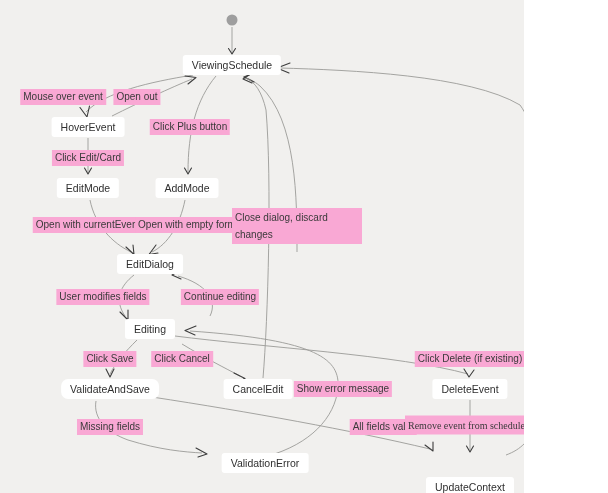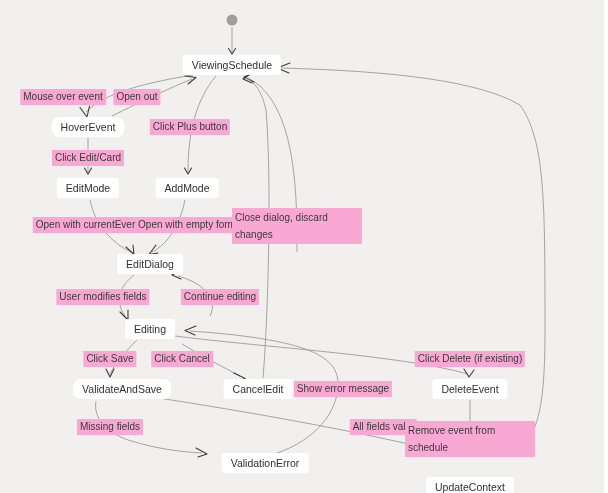--- a/index.html
+++ b/index.html
@@ -2,21 +2,21 @@
 <html><head>
 <meta charset="utf-8">
 <style>
   html, body {
     margin: 0;
     padding: 0;
     background: #ffffff;
   }
   #canvas {
     position: relative;
-    width: 604px;
+    width: 524px;
     height: 493px;
     background: #f1f0ee;
     overflow: hidden;
     font-family: "Liberation Sans", sans-serif;
   }
   #edges {
     position: absolute;
     left: 0;
     top: 0;
     width: 608px;
@@ -172,41 +172,41 @@
 
     <g>
       <path class="edge-path" d="M 263 378 C 268 320 272 180 266 110 C 262 92 255 82 246 78"></path>
       <path class="arrow-head" d="M 252 73 L 243 79 L 252 83"></path>
     </g>
   </svg>
 
   <div class="start-node" style="left:232px; top:20px;"></div>
 
   <div class="node" style="left:232px; top:65px;">ViewingSchedule</div>
-  <div class="node" style="left:88px; top:127px;border-radius:8px;">HoverEvent</div>
+  <div class="node" style="left:88px; top:127px;">HoverEvent</div>
   <div class="node" style="left:88px; top:188px;">EditMode</div>
   <div class="node" style="left:187px; top:188px;">AddMode</div>
   <div class="node" style="left:150px; top:264px;">EditDialog</div>
   <div class="node" style="left:150px; top:329px;">Editing</div>
-  <div class="node" style="left:122px; top:389px;border-radius:7px;">ValidateAndSave</div>
+  <div class="node" style="left:110px; top:389px;border-radius:7px;">ValidateAndSave</div>
   <div class="node" style="left:258px; top:389px;">CancelEdit</div>
   <div class="node" style="left:470px; top:389px;">DeleteEvent</div>
   <div class="node" style="left:233px; top:463px;margin-left:32px;">ValidationError</div>
   <div class="node" style="left:470px; top:487px;">UpdateContext</div>
 
   <div class="edge-label" style="left:63px; top:97px;">Mouse over event</div>
   <div class="edge-label" style="left:137px; top:97px;">Open out</div>
   <div class="edge-label" style="left:190px; top:127px;">Click Plus button</div>
   <div class="edge-label" style="left:88px; top:158px;">Click Edit/Card</div>
   <div class="edge-label" style="left:88px; top:225px;">Open with currentEvent</div>
   <div class="edge-label" style="left:187px; top:225px;">Open with empty form</div>
   <div class="edge-label multiline" style="left:297px; top:226px;">Close dialog, discard changes</div>
   <div class="edge-label" style="left:103px; top:297px;">User modifies fields</div>
   <div class="edge-label" style="left:220px; top:297px;">Continue editing</div>
   <div class="edge-label" style="left:110px; top:359px;">Click Save</div>
   <div class="edge-label" style="left:182px; top:359px;">Click Cancel</div>
   <div class="edge-label" style="left:470px; top:359px;">Click Delete (if existing)</div>
   <div class="edge-label" style="left:110px; top:427px;">Missing fields</div>
   <div class="edge-label" style="left:383px; top:427px;">All fields valid</div>
-  <div class="edge-label multiline" style="left:470px; top:439px;">Remove event from schedule</div>
+  <div class="edge-label multiline" style="left:470px; top:425px;font-family:Liberation Serif, serif;">Remove event from schedule</div>
   <div class="edge-label" style="left:343px; top:389px;">Show error message</div>
 
 </div>
 
 </body></html>

